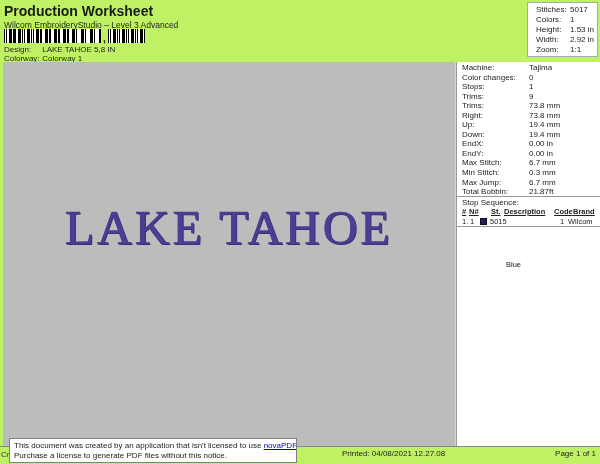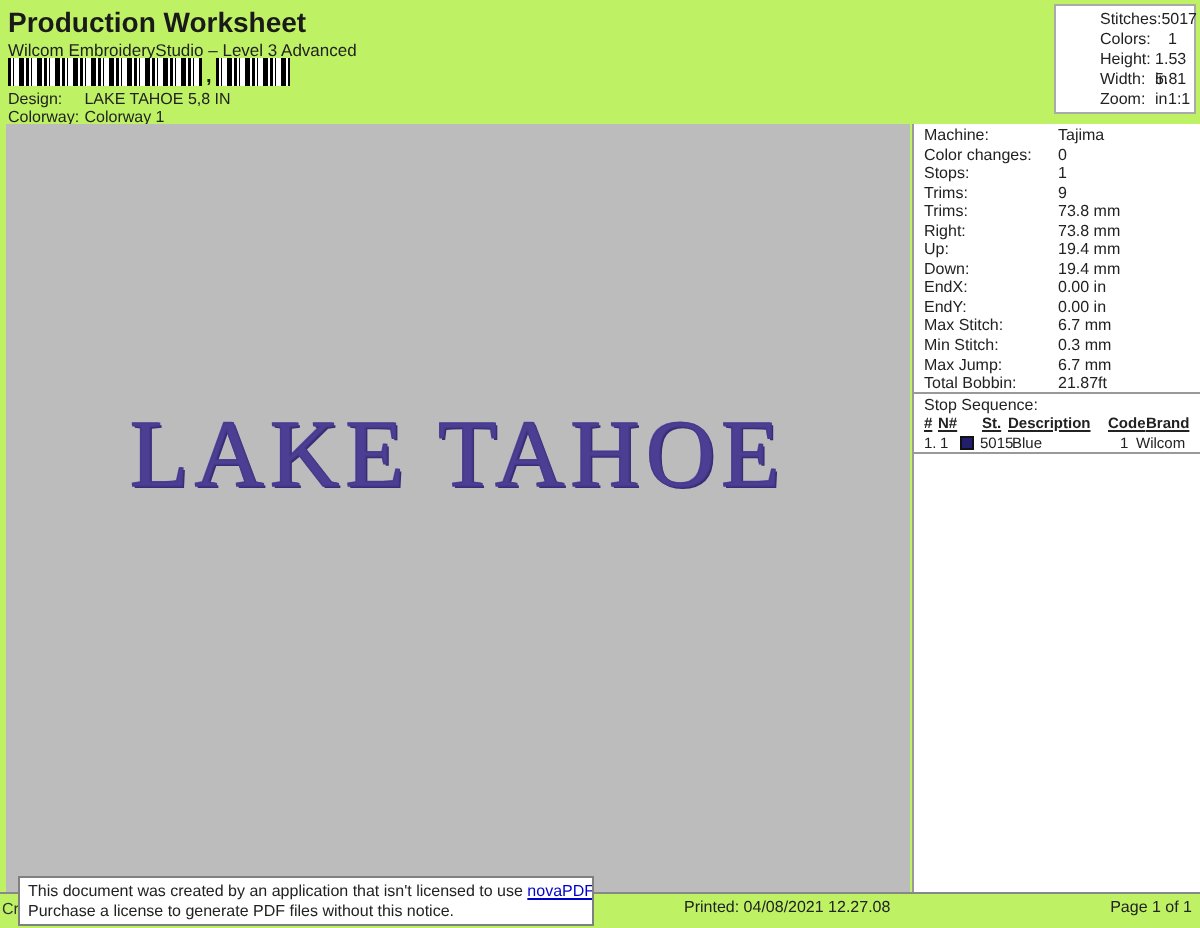--- a/index.html
+++ b/index.html
@@ -21,21 +21,21 @@
       #000 5.5px, #000 8px, #fff 8px, #fff 9px);
   }
   .bars.seg1 { width:97px; }
   .bars.seg2 { width:37px; }
   .barcode-comma { font-size:10px; font-weight:bold; margin:0 2px; line-height:8px; }
   .meta-line { position:absolute; left:4px; font-size:8px; color:#222; }
   .meta-line .lbl { display:inline-block; width:36px; }
   
   .stats-box {
     position:absolute; left:527px; top:2px; width:71px; height:55px;
-    border:1px solid #aaa; background:#fff; padding:2px 0 0 22px; font-size:8px; color:#222;
+    border:1px solid #aaa; background:#fff; padding:2px 0 0 8px; font-size:8px; color:#222;
   }
   .stats-row { display:flex; height:10px; line-height:10px; }
   .stats-row .s-lbl { width:34px; }
   
   .canvas {
     position:absolute; left:3px; top:62px; width:452px; height:384px;
     background:#bcbcbc; text-align:center;
   }
   .stitch1 {
     position:absolute; left:0; right:0; top:142px;
@@ -109,21 +109,21 @@
     <div class="stats-row">
       <span class="s-lbl">Colors:</span>
       <span>1</span>
     </div>
     <div class="stats-row">
       <span class="s-lbl">Height:</span>
       <span>1.53 in</span>
     </div>
     <div class="stats-row">
       <span class="s-lbl">Width:</span>
-      <span>5.81 in</span>
+      <span>2.92 in</span>
     </div>
     <div class="stats-row">
       <span class="s-lbl">Zoom:</span>
       <span>1:1</span>
     </div>
   </div>
 
   <div class="canvas" style="background: rgb(188, 188, 188);">
     <div class="stitch1" style="color: rgb(76, 63, 147);">LAKE TAHOE</div>
   </div>
@@ -196,21 +196,21 @@
       <span class="cell hdr" style="left:12px;">N#</span>
       <span class="cell hdr" style="left:34px;">St.</span>
       <span class="cell hdr" style="left:47px;">Description</span>
       <span class="cell hdr" style="left:97px;">Code</span>
       <span class="cell hdr" style="left:116px;">Brand</span>
 
       <span class="cell dat" style="left:5px;">1.</span>
       <span class="cell dat" style="left:13px;">1</span>
       <span class="swatch" style="background: rgb(34, 29, 109);"></span>
       <span class="cell dat" style="left:33px;">5015</span>
-      <span class="cell dat" style="left:49px;">Blue</span>
+      <span class="cell dat" style="left:49px;margin-top:43px;">Blue</span>
       <span class="cell dat" style="left:103px;">1</span>
       <span class="cell dat" style="left:111px;">Wilcom</span>
     </div>
     <div class="sep-line" style="top:164px;"></div>
   </div>
 
   <div class="footer-line"></div>
   <div class="created-partial">Cr</div>
   <div class="printed">Printed: 04/08/2021 12.27.08</div>
   <div class="page-num">Page 1 of 1</div>

